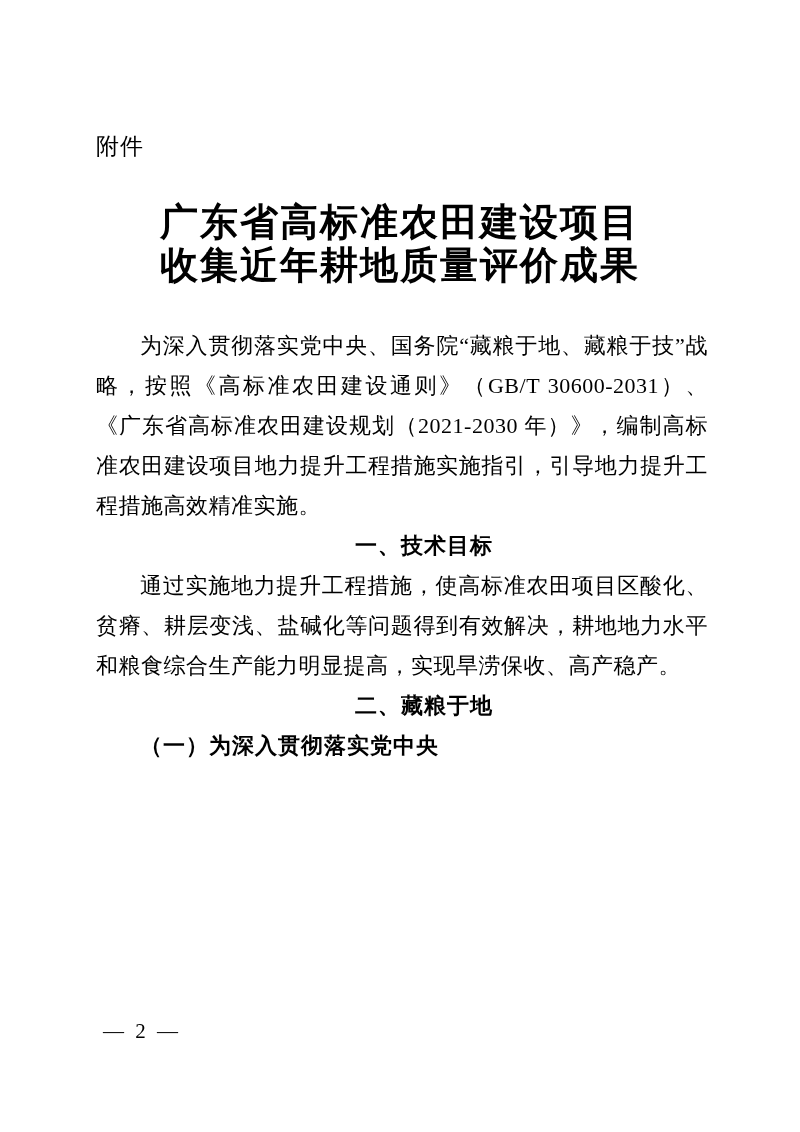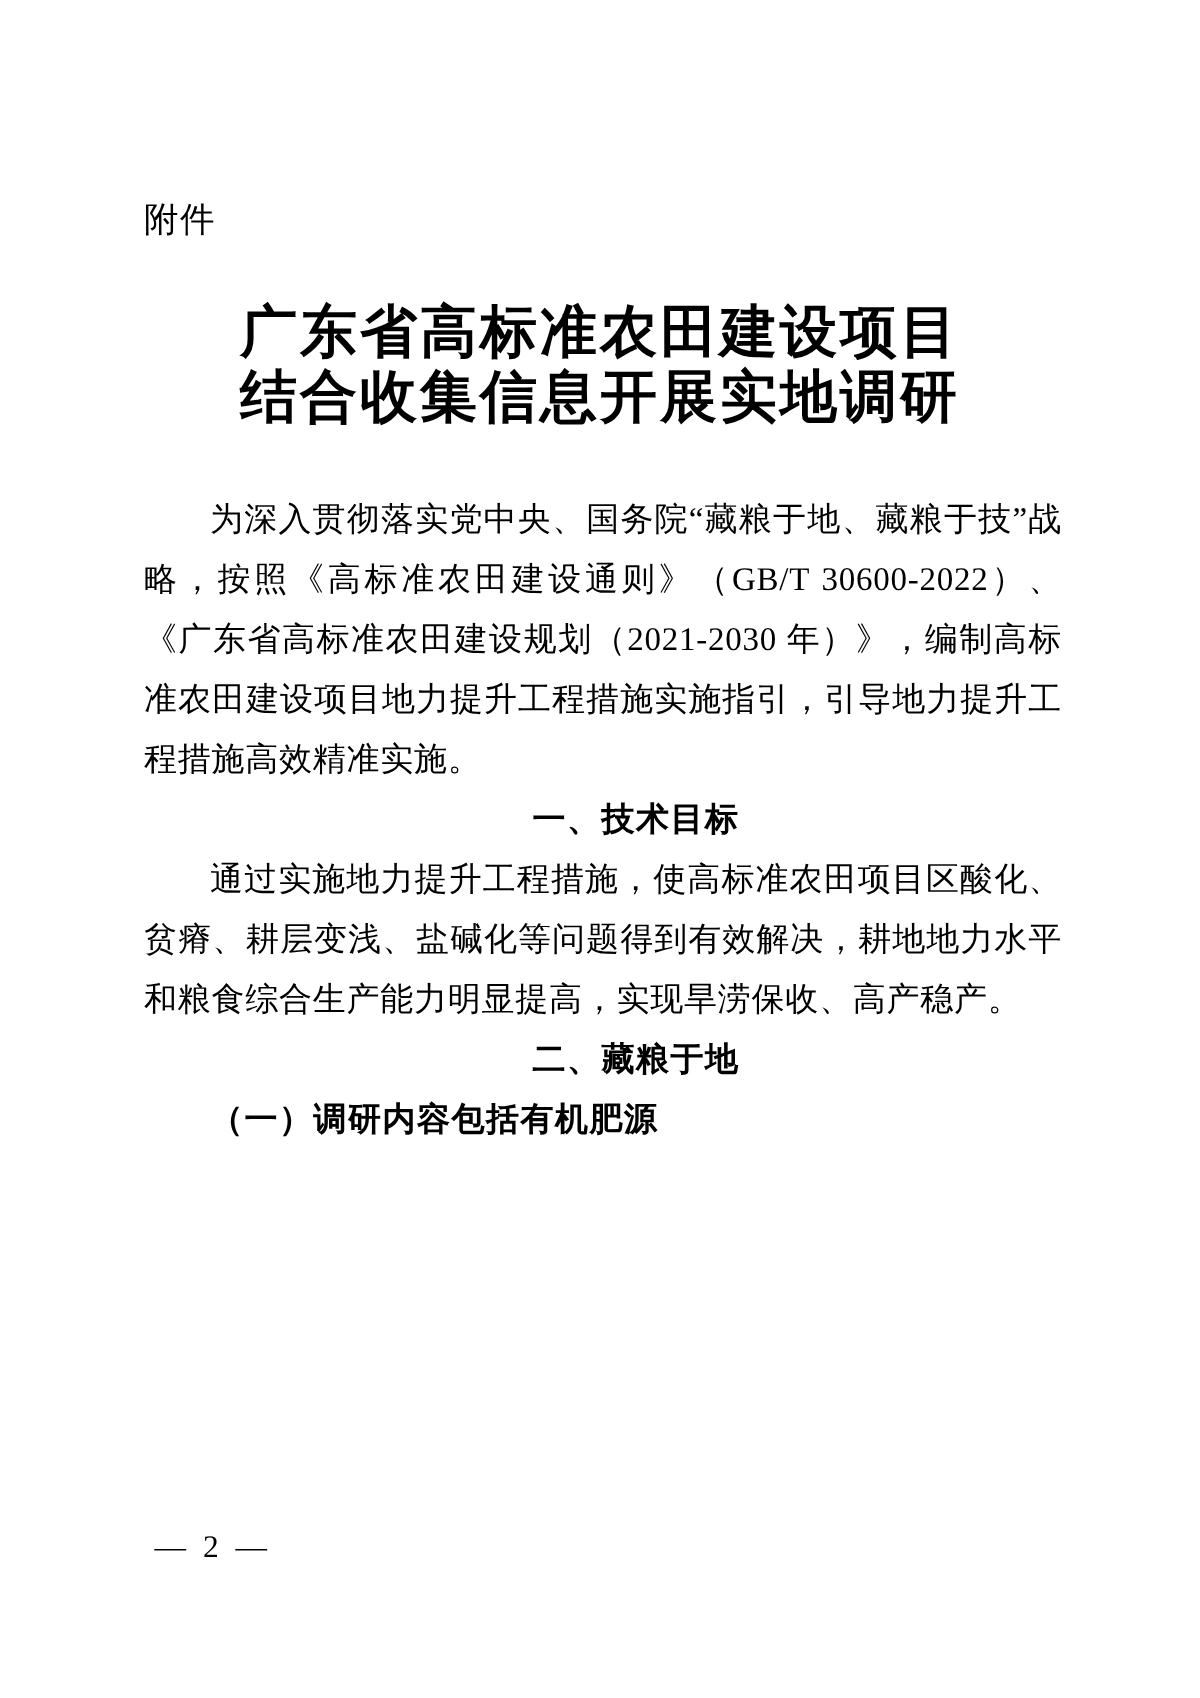--- a/index.html
+++ b/index.html
@@ -83,33 +83,33 @@
 </style>
 </head>
 <body>
 
 <div class="page">
 
   <div class="attachment-label">附件</div>
 
   <div class="doc-title">
     <div>广东省高标准农田建设项目</div>
-    <div>结合收集信息开展实地调研</div>
+    <div>收集近年耕地质量评价成果</div>
   </div>
 
   <div class="text-flow">
 
-    <p>为深入贯彻落实党中央、国务院“藏粮于地、藏粮于技”战略，按照《高标准农田建设通则》（GB/T 30600-2022）、《广东省高标准农田建设规划（2021-2030 年）》，编制高标准农田建设项目地力提升工程措施实施指引，引导地力提升工程措施高效精准实施。</p>
+    <p>为深入贯彻落实党中央、国务院“藏粮于地、藏粮于技”战略，按照《高标准农田建设通则》（GB/T 30600-2031）、《广东省高标准农田建设规划（2021-2030 年）》，编制高标准农田建设项目地力提升工程措施实施指引，引导地力提升工程措施高效精准实施。</p>
 
     <h2 class="section-heading">一、技术目标</h2>
 
     <p>通过实施地力提升工程措施，使高标准农田项目区酸化、贫瘠、耕层变浅、盐碱化等问题得到有效解决，耕地地力水平和粮食综合生产能力明显提高，实现旱涝保收、高产稳产。</p>
 
     <h2 class="section-heading">二、藏粮于地</h2>
 
-    <h3 class="sub-heading">（一）调研内容包括有机肥源</h3>
+    <h3 class="sub-heading">（一）为深入贯彻落实党中央</h3>
 
 
   </div>
 
   <div class="page-footer">— 2 —</div>
 
 </div>
 
 </body></html>

